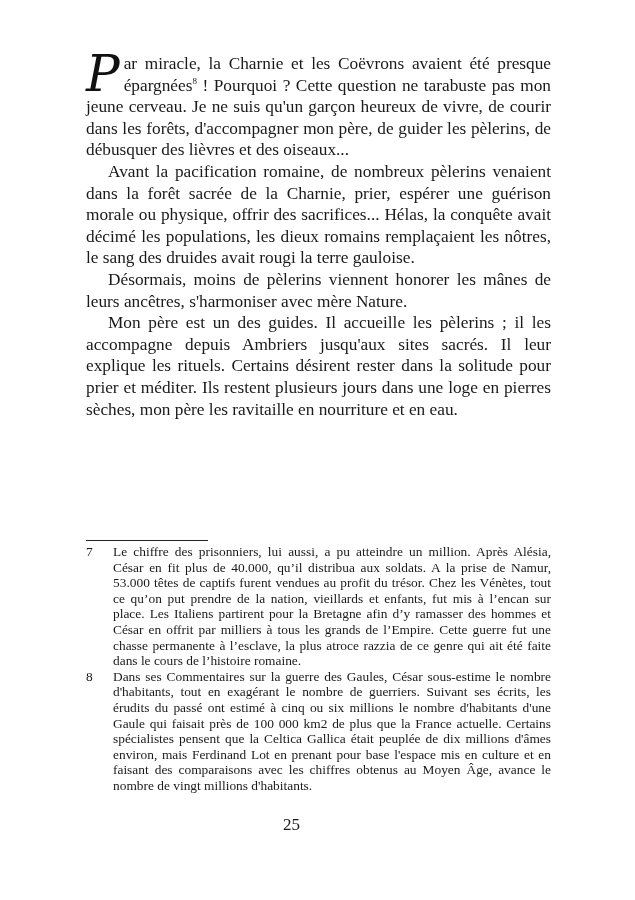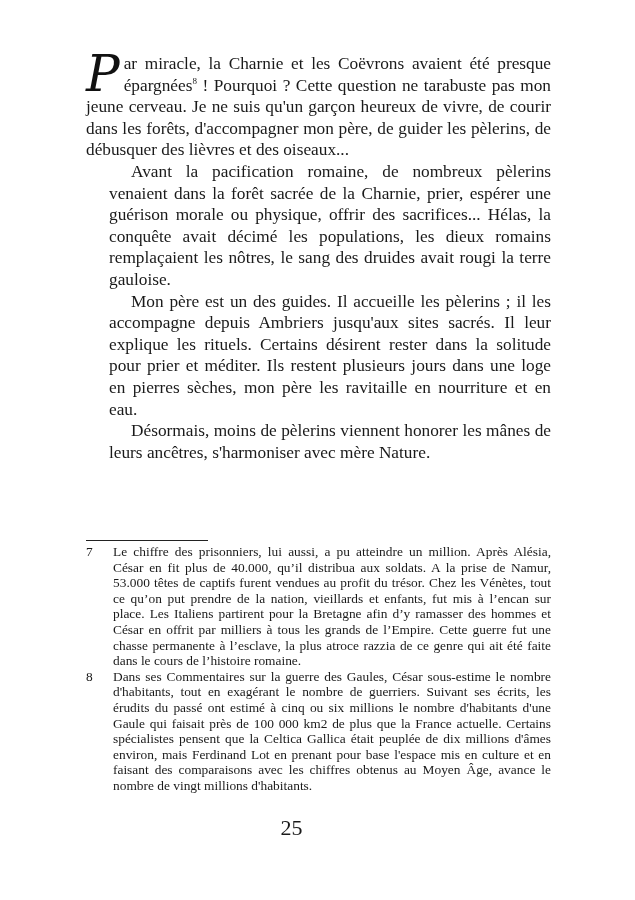--- a/index.html
+++ b/index.html
@@ -1,42 +1,42 @@
 <!DOCTYPE html>
 <html><head>
   <meta charset="utf-8">
   <style>
     html, body { margin: 0; padding: 0; background: #ffffff; }
     body { width: 635px; height: 900px; position: relative; overflow: hidden; color: #1a1a1a; font-family: "Liberation Serif", serif; }
     .page { position: absolute; left: 0; top: 0; width: 635px; height: 900px; }
     .body-text { position: absolute; left: 86px; width: 465px; top: 32px; font-size: 17.3px; line-height: 21.6px; }
     .body-text p { margin: 0; text-align: justify; text-align-last: left; }
-    .body-text p.indent { text-indent: 22px; margin-left: 23px; }
+    .body-text p.indent { text-indent: 22px; }
     .body-text p.gap { margin-top: 21px; }
     sup { font-size: 9px; line-height: 0; vertical-align: 7px; }
     .dropcap-para { position: relative; }
     .dropcap { float: left; font-family: "DejaVu Serif", serif; font-size: 50px; line-height: 40px; height: 42px; margin: 1px 4px 0 0; padding: 0; color: #111; font-weight: normal; font-style: italic; }
     .rule { position: absolute; left: 86px; top: 540px; width: 122px; height: 0; border-top: 1px solid #222; }
     .footnotes { position: absolute; left: 86px; width: 465px; top: 544px; font-size: 13.4px; line-height: 15.6px; }
     .fn { position: relative; padding-left: 27px; }
     .fn .num { position: absolute; left: 0; top: 0; }
     .fn .txt { display: block; text-align: justify; text-align-last: left; }
-    .page-number { position: absolute; left: 0; width: 583px; top: 815px; text-align: center; font-size: 22px; }
+    .page-number { position: absolute; left: 0; width: 583px; top: 815px; text-align: center; font-size: 17px; }
   </style>
 </head>
 <body>
 
 <div class="page">
   <div class="body-text">
 
     <p class="gap dropcap-para"><span class="dropcap">P</span><span>ar miracle, la Charnie et les Coëvrons avaient été presque épargnées</span><sup>8</sup><span> ! Pourquoi ? Cette question ne tarabuste pas mon jeune cerveau. Je ne suis qu'un garçon heureux de vivre, de courir dans les forêts, d'accompagner mon père, de guider les pèlerins, de débusquer des lièvres et des oiseaux...</span></p>
 
     <p class="indent">Avant la pacification romaine, de nombreux pèlerins venaient dans la forêt sacrée de la Charnie, prier, espérer une guérison morale ou physique, offrir des sacrifices... Hélas, la conquête avait décimé les populations, les dieux romains remplaçaient les nôtres, le sang des druides avait rougi la terre gauloise.</p>
+    <p class="indent">Désormais, moins de pèlerins viennent honorer les mânes de leurs ancêtres, s'harmoniser avec mère Nature.</p>
     <p class="indent">Mon père est un des guides. Il accueille les pèlerins ; il les accompagne depuis Ambriers jusqu'aux sites sacrés. Il leur explique les rituels. Certains désirent rester dans la solitude pour prier et méditer. Ils restent plusieurs jours dans une loge en pierres sèches, mon père les ravitaille en nourriture et en eau.</p>
-    <p class="indent">Désormais, moins de pèlerins viennent honorer les mânes de leurs ancêtres, s'harmoniser avec mère Nature.</p>
   </div>
 
   <div class="rule"></div>
 
   <div class="footnotes">
     <div class="fn">
       <span class="num">7</span>
       <span class="txt"> Le chiffre des prisonniers, lui aussi, a pu atteindre un million. Après Alésia, César en fit plus de 40.000, qu’il distribua aux soldats. A la prise de Namur, 53.000 têtes de captifs furent vendues au profit du trésor. Chez les Vénètes, tout ce qu’on put prendre de la nation, vieillards et enfants, fut mis à l’encan sur place. Les Italiens partirent pour la Bretagne afin d’y ramasser des hommes et César en offrit par milliers à tous les grands de l’Empire. Cette guerre fut une chasse permanente à l’esclave, la plus atroce razzia de ce genre qui ait été faite dans le cours de l’histoire romaine.</span>
     </div>
     <div class="fn">

